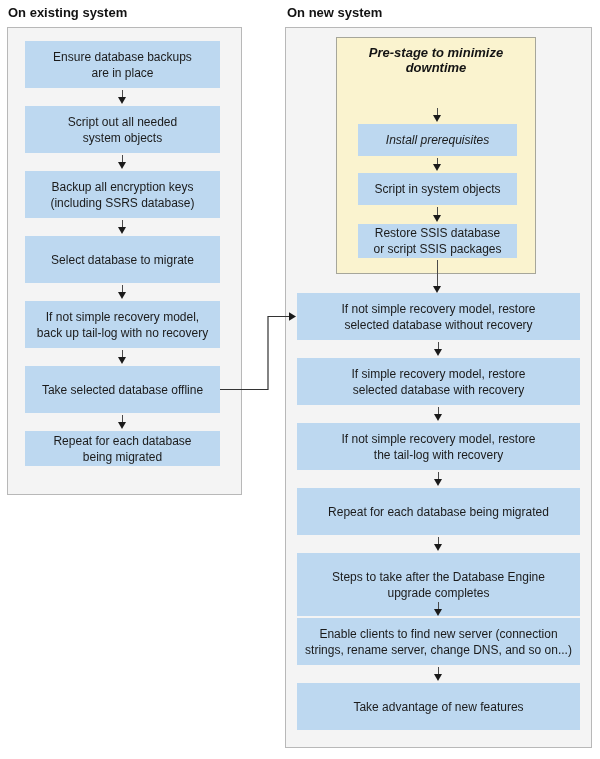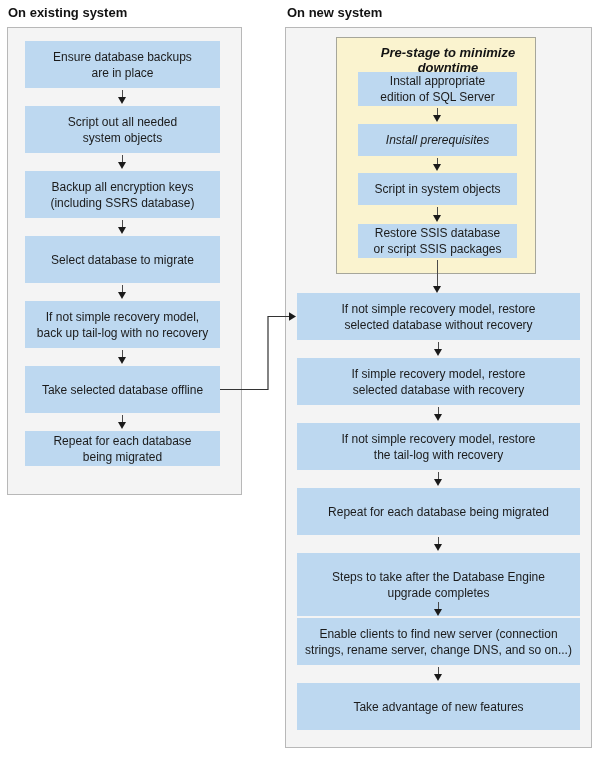--- a/index.html
+++ b/index.html
@@ -3,21 +3,21 @@
 <meta charset="utf-8">
 <style>
   * { margin:0; padding:0; box-sizing:border-box; }
   html,body { background:#ffffff; }
   body { font-family:"Liberation Sans", sans-serif; }
   .page { position:relative; width:600px; height:759px; background:#ffffff; overflow:hidden; }
   .col-title { position:absolute; font-size:13px; font-weight:700; color:#121212; }
   .panel { position:absolute; background:#f4f4f4; border:1px solid #b8b8b8; }
   .prestage { position:absolute; background:#faf3cf; border:1px solid #a6a69a; }
   .prestage-title { position:absolute; text-align:center; font-size:13px; font-weight:700;
-                    font-style:italic; color:#141414; white-space:pre-line;margin-left:12px; }
+                    font-style:italic; color:#141414; white-space:pre-line; }
   .box { position:absolute; background:#bdd8f0; display:flex; align-items:center; justify-content:center;
          text-align:center; font-size:12px; line-height:16px; color:#1b1b1b; white-space:pre-line; padding:10px 6px; }
   .varrow { position:absolute; width:9px; }
   .varrow::before { content:""; position:absolute; left:4px; top:0; bottom:6px; width:1px; background:#4a4a4a; }
   .varrow::after  { content:""; position:absolute; left:0; bottom:0; width:0; height:0;
                     border-left:4.5px solid transparent; border-right:4.5px solid transparent;
                     border-top:7px solid #1a1a1a; }
   .connector { position:absolute; }
 </style>
 </head>
@@ -47,22 +47,20 @@
   <div class="box" style="left:25px; top:431px; width:195px; height:35px;">Repeat for each database
 being migrated</div>
 
   <div class="varrow" style="left:118px; top:90px;  height:14px;"></div>
   <div class="varrow" style="left:118px; top:155px; height:14px;"></div>
   <div class="varrow" style="left:118px; top:220px; height:14px;"></div>
   <div class="varrow" style="left:118px; top:285px; height:14px;"></div>
   <div class="varrow" style="left:118px; top:350px; height:14px;"></div>
   <div class="varrow" style="left:118px; top:415px; height:14px;"></div>
 
-  <div class="box" style="left:358px; top:72px;  width:159px; height:34px;">Install appropriate
-edition of SQL Server</div>
   <div class="box" style="left:358px; top:124px; width:159px; height:32px;font-style:italic;">Install prerequisites</div>
   <div class="box" style="left:358px; top:173px; width:159px; height:32px;">Script in system objects</div>
   <div class="box" style="left:358px; top:224px; width:159px; height:34px;">Restore SSIS database
 or script SSIS packages</div>
 
   <div class="varrow" style="left:433px; top:108px; height:14px;"></div>
   <div class="varrow" style="left:433px; top:158px; height:13px;"></div>
   <div class="varrow" style="left:433px; top:207px; height:15px;"></div>
 
   <div class="varrow" style="left:433px; top:260px; height:33px;"></div>

